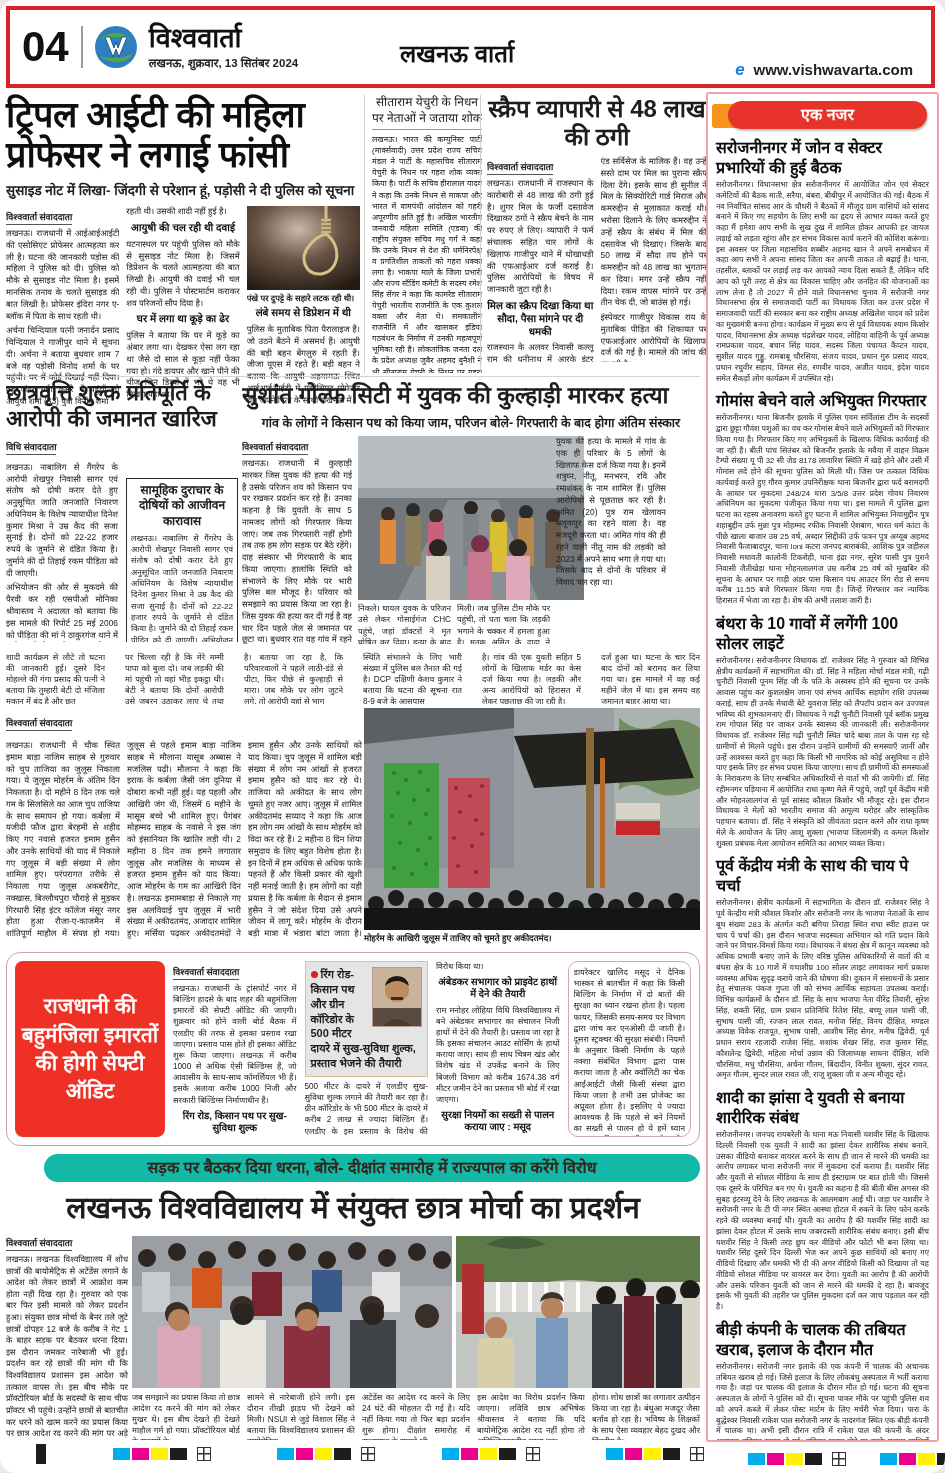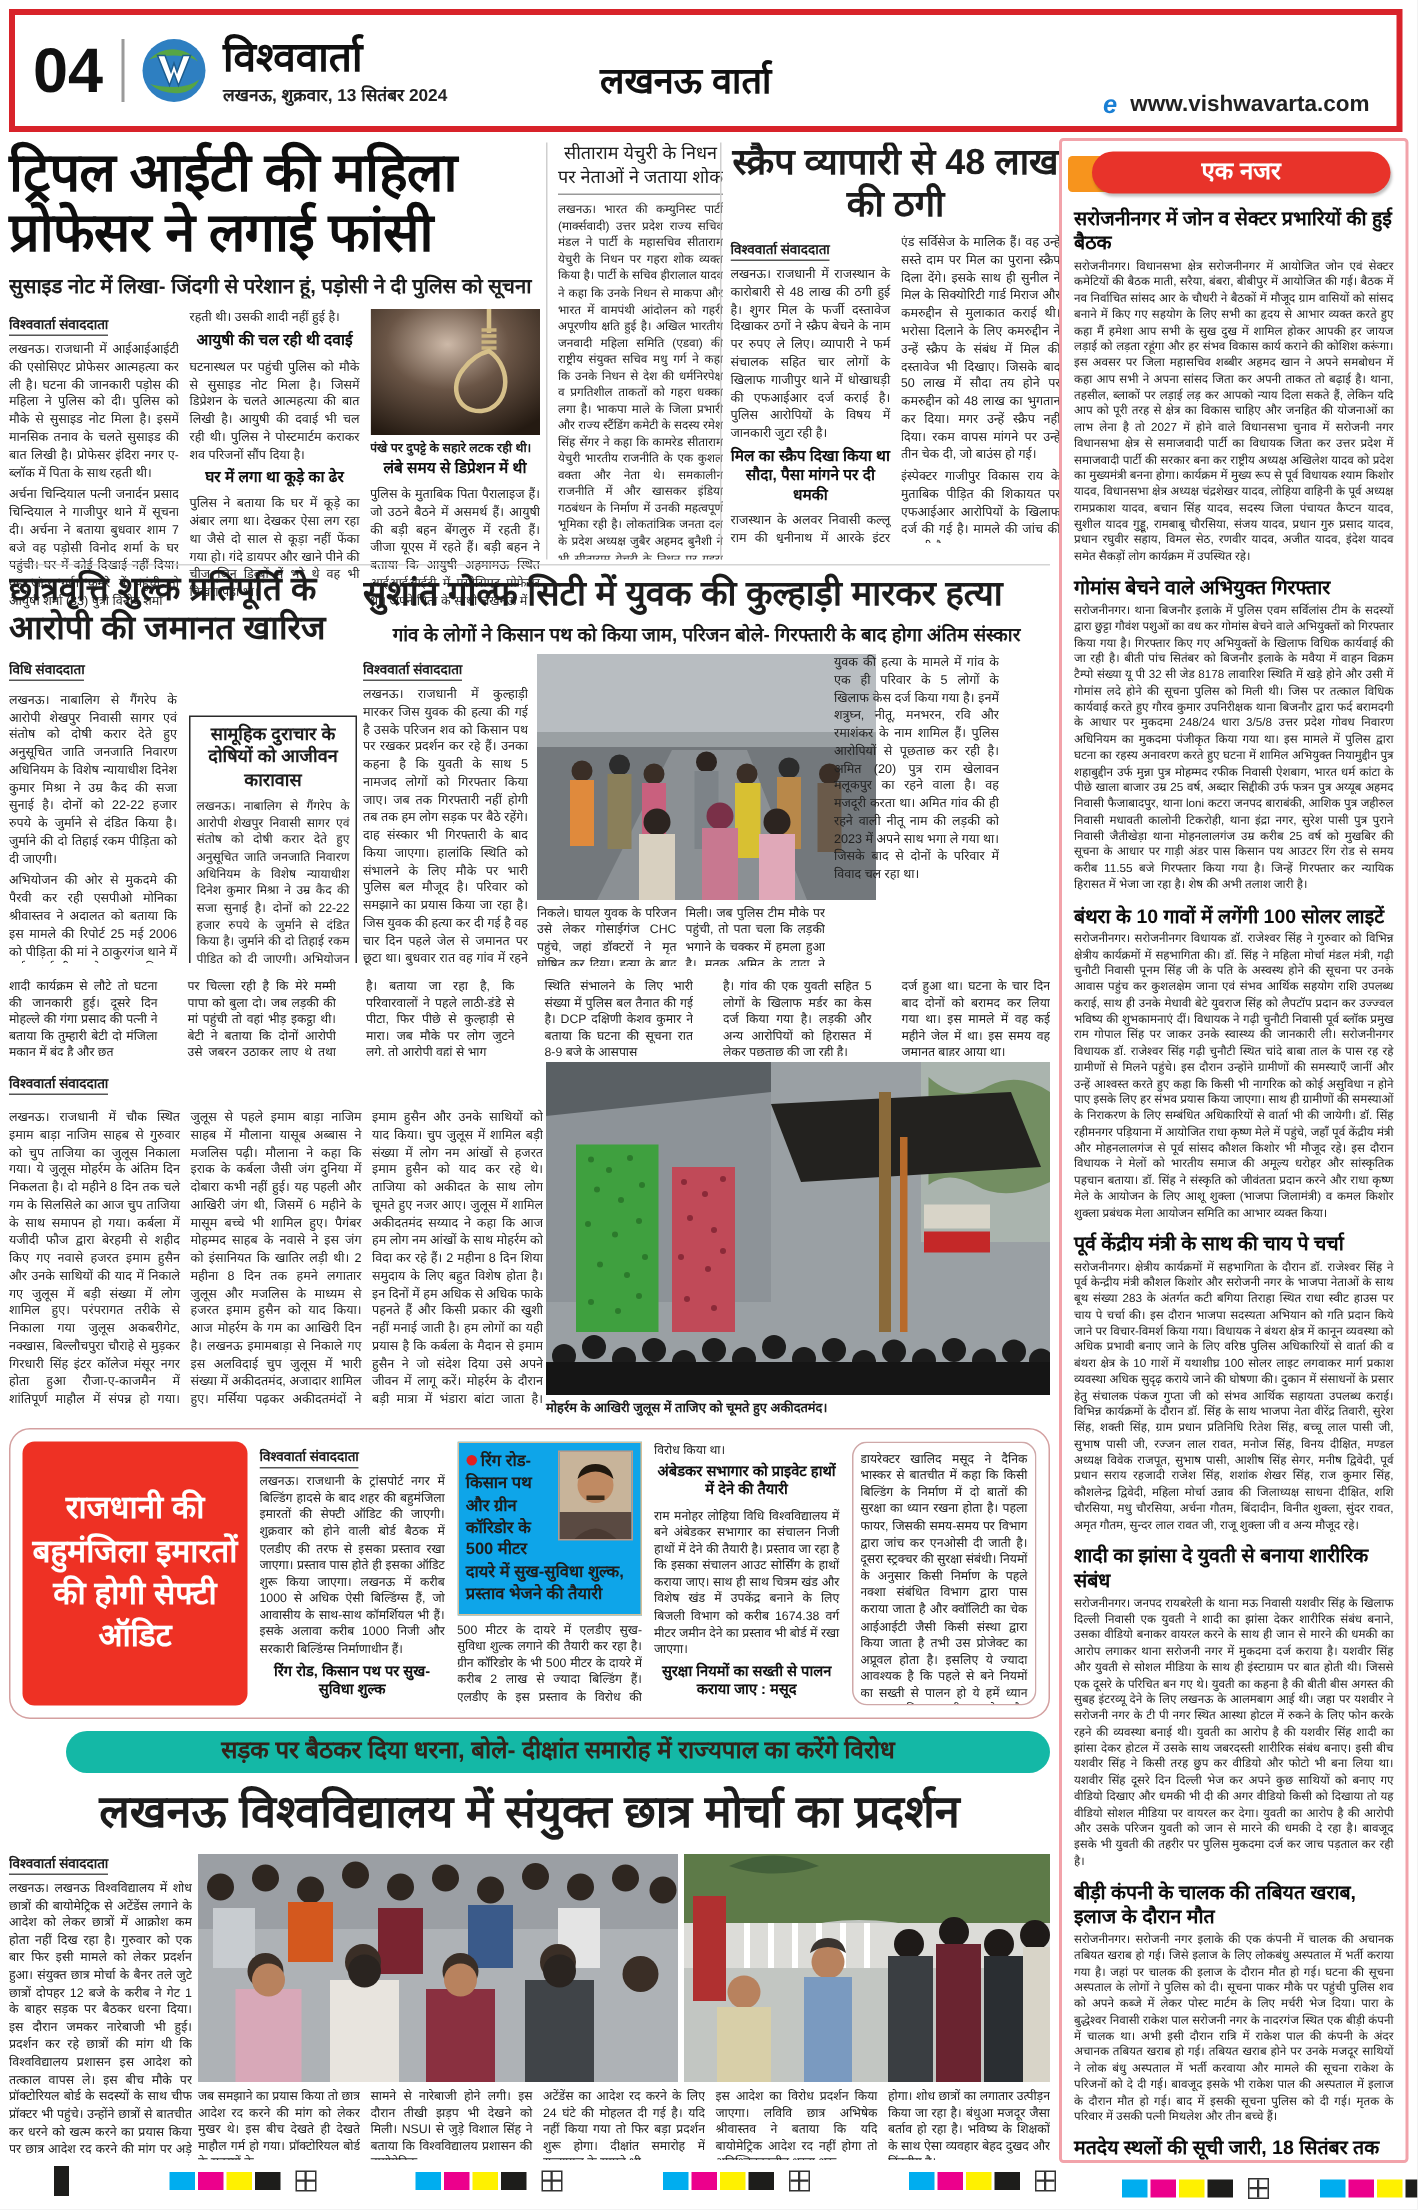--- a/index.html
+++ b/index.html
@@ -1,17 +1,17 @@
 <!DOCTYPE html>
 <html><head>
 <meta charset="utf-8">
 <style>
   html,body{margin:0;padding:0;background:#e9e9e9;}
   #page{position:relative;width:945px;height:1473px;background:#fff;margin:0 auto;overflow:hidden;
-        font-family:"Liberation Sans","DejaVu Sans",sans-serif;color:#1d1d1d;}
+        font-family:"Liberation Sans","DejaVu Sans",sans-serif;color:#1d1d1d;border-radius:15px;}
   .abs{position:absolute;}
   .bt{font-size:8.4px;line-height:1.4;text-align:justify;color:#222;}
   .byline{display:inline-block;font-weight:bold;font-size:9px;border-bottom:1px solid #555;padding-bottom:1px;margin-bottom:3px;}
   .subhead-sm{font-weight:bold;font-size:10.3px;text-align:center;margin:4px 0;line-height:1.25;color:#111;}
   .col-rule{border-left:1px solid #cfcfcf;}
   .hairline{border-top:1px solid #d4d4d4;}
   
   #masthead{left:6px;top:6px;width:929px;height:82px;border:4px solid #d8232a;display:flex;align-items:center;padding:0 12px;box-sizing:border-box;}
   #pagenum{font-size:42px;font-weight:bold;color:#111;padding-right:12px;border-right:2px solid #9a9a9a;line-height:1;}
   #logo{margin:0 10px;}
@@ -56,36 +56,36 @@
   #nika{left:6px;top:708px;width:356px;}
   #nika .hl{font-size:25px;font-weight:bold;white-space:nowrap;overflow:hidden;}
   #nika .body{margin-top:6px;height:202px;overflow:hidden;column-count:3;column-gap:7px;font-size:8.4px;line-height:1.4;text-align:justify;}
   
   #tz{left:364px;top:708px;width:336px;}
   
   #row4{left:6px;top:952px;width:694px;height:194px;border:1.5px solid #d4a0a0;border-radius:14px;box-sizing:border-box;padding:8px;display:flex;gap:8px;background:#fff;}
   #row4 .bt, #row4 .mini{font-size:8.2px;line-height:1.36;text-align:justify;overflow:hidden;}
   #redbox{width:150px;min-width:150px;background:#ee3124;border-radius:8px;color:#fff;display:flex;align-items:center;justify-content:center;text-align:center;font-weight:bold;font-size:21px;line-height:1.35;padding:6px;box-sizing:border-box;}
   .r4col{flex:1;overflow:hidden;}
-  #hbox{background:#0ea5e9;border:1px solid #d8c098;padding:5px;font-size:11px;font-weight:bold;line-height:1.35;overflow:hidden;}
+  #hbox{background:#e5e5e5;border:1px solid #d8c098;padding:5px;font-size:11px;font-weight:bold;line-height:1.35;overflow:hidden;}
   #hbox .dot{display:inline-block;width:7px;height:7px;border-radius:50%;background:#e02020;margin-right:3px;}
   #hbox svg{float:right;margin:0 0 2px 4px;border:1px solid #b89a8a;}
   #r4c4box{border:1px solid #cfa8a8;border-radius:10px;padding:5px;height:100%;box-sizing:border-box;overflow:hidden;}
   
   #banner{left:44px;top:1154px;width:656px;height:28px;background:#14b8a6;border-radius:14px;text-align:center;font-weight:bold;font-size:16px;line-height:28px;color:#33231a;overflow:hidden;}
   #luhl{left:6px;top:1186px;width:694px;text-align:center;font-size:30px;font-weight:bold;white-space:nowrap;overflow:hidden;}
   #luc1{left:6px;top:1232px;width:122px;height:206px;overflow:hidden;}
   #lustrip{left:132px;top:1392px;width:568px;height:48px;display:flex;gap:7px;overflow:hidden;}
   #lustrip>div{flex:1;font-size:8.2px;line-height:1.35;text-align:justify;overflow:hidden;}
   
   #eknazar{left:706px;top:92px;width:233px;height:1350px;border:2px solid #f2a3aa;border-radius:3px;box-sizing:border-box;padding:7px 8px;overflow:hidden;background:#fff;}
   #enhead{position:relative;height:30px;margin-bottom:4px;}
   #enorange{position:absolute;left:-4px;top:3px;width:28px;height:24px;background:#f7941d;border-radius:3px;}
   #enpill{position:absolute;left:12px;right:2px;top:0;height:28px;background:#e8332a;border-radius:14px;color:#fff;text-align:center;font-weight:bold;font-size:16px;line-height:28px;box-shadow:1px 2px 2px rgba(0,0,0,0.25);}
-  .enh{font-size:13px;font-weight:bold;line-height:1.25;margin:7px 0 2px;color:#0d0d0d;}
+  .enh{font-size:16px;font-weight:bold;line-height:1.25;margin:7px 0 2px;color:#0d0d0d;}
   .enb{font-size:7.8px;line-height:1.38;text-align:justify;color:#1d1d1d;}
   
   .marks{display:flex;align-items:center;}
   .mk{width:17px;height:12px;display:inline-block;}
   .mc{background:#00adef;} .mm{background:#ec008c;} .my{background:#fff100;} .mkk{background:#1d1d1b;}
   .reg{width:12px;height:12px;display:inline-block;border:1.5px solid #333;margin-left:8px;
        background:linear-gradient(#333,#333) center/100% 1.5px no-repeat,linear-gradient(#333,#333) center/1.5px 100% no-repeat;}
   .mgroup{display:flex;align-items:center;gap:2px;}
   #marksrow{left:36px;top:1444px;width:668px;justify-content:space-between;}
   #marksrow2{left:748px;top:1452px;gap:34px;}

